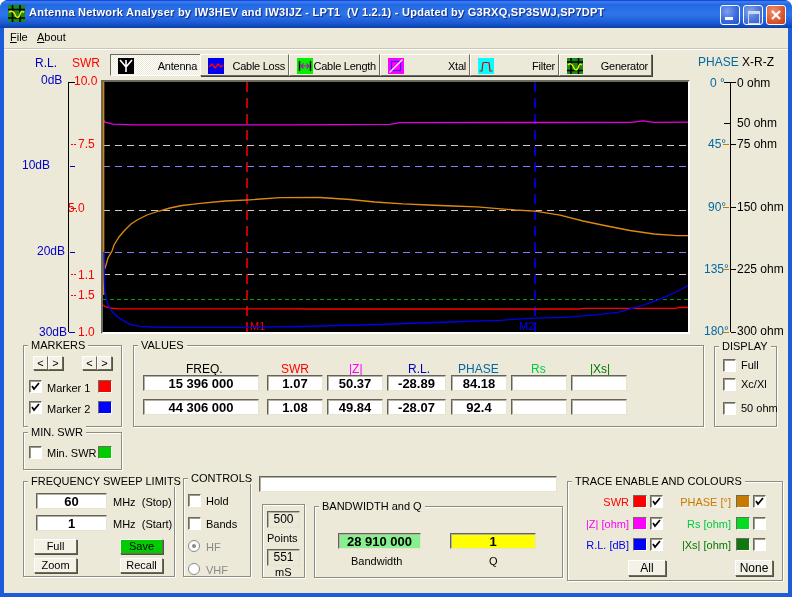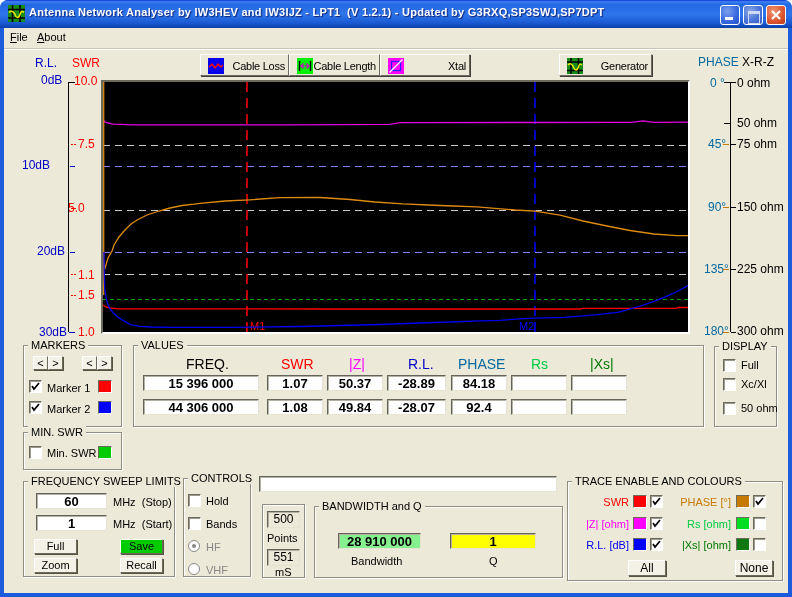--- a/index.html
+++ b/index.html
@@ -40,21 +40,21 @@
 .group{position:absolute;border:1px solid #8f8d7f;box-shadow:1px 1px 0 #fff, inset 1px 1px 0 #fff;}
 .group>.glabel{position:absolute;left:4px;top:-7px;background:#ece9d8;padding:0 3px;font-size:11px;white-space:nowrap;}
 
 .cb{position:absolute;width:13px;height:13px;background:#fff;border:1px solid;border-color:#6c6a5a #fff #fff #6c6a5a;box-shadow:inset 1px 1px 0 #9c9a8c;}
 .cb svg{position:absolute;left:0;top:0;display:block;}
 .swatch{position:absolute;width:14px;height:13px;border:1px solid;border-color:#6c6a5a #fff #fff #6c6a5a;}
 .btn{position:absolute;background:#f4f2e6;border:1px solid;border-color:#fff #6c6a5a #6c6a5a #fff;box-shadow:1px 1px 0 #55543f;font-size:11px;text-align:center;}
 .inp{position:absolute;background:#fff;border:1px solid;border-color:#64635a #e6e3d2 #e6e3d2 #64635a;box-shadow:inset 1px 1px 0 #b5b2a4;
 font-size:13px;font-weight:bold;text-align:center;}
 .txt11{position:absolute;font-size:11px;white-space:nowrap;}
-.txt12{position:absolute;font-size:14px;white-space:nowrap;}
+.txt12{position:absolute;font-size:12px;white-space:nowrap;margin-top:6px;}
 </style></head>
 <body>
 <div id="win">
  <div id="title">
   <svg id="appicon" viewBox="0 0 17 17">
         <rect x="0" y="0" width="17" height="17" fill="#188c18"></rect>
         <line x1="4.5" y1="0" x2="4.5" y2="17" stroke="#000" stroke-width="1.6"></line>
         <line x1="12" y1="0" x2="12" y2="17" stroke="#000" stroke-width="1.6"></line>
         <line x1="0" y1="4.5" x2="17" y2="4.5" stroke="#000" stroke-width="1.6"></line>
         <line x1="0" y1="13" x2="17" y2="13" stroke="#000" stroke-width="1.6"></line>
@@ -69,20 +69,27 @@
         </svg>
       </div>
  </div>
  <div id="client">
   <div id="menu">
         <span style="left:6px"><u>F</u>ile</span>
         <span style="left:33px"><u>A</u>bout</span>
       </div>
   <div id="menusep"></div>
 
+  <div class="toolb pressed" style="left:106px;width:91px;">
+        <svg width="16" height="16" viewBox="0 0 16 16" y="2">
+          <rect width="16" height="16" fill="#000"></rect>
+          <path d="M2 2 L8 9 L14 2 M8 2 L8 14" stroke="#fff" stroke-width="1.6" fill="none"></path>
+        </svg>
+        <span class="lbl">Antenna</span>
+      </div>
   <div class="toolb" style="left:196px;width:89px;">
         <svg width="16" height="16" viewBox="0 0 16 16">
           <rect width="16" height="16" fill="#0000f0"></rect>
           <path d="M1 9 L4 6 L7 10 L10 6 L13 9 L15 7" stroke="#f00" stroke-width="1.4" fill="none"></path>
         </svg>
         <span class="lbl">Cable Loss</span>
       </div>
   <div class="toolb" style="left:285px;width:91px;">
         <svg width="16" height="16" viewBox="0 0 16 16">
           <rect width="16" height="16" fill="#00f000"></rect>
@@ -91,20 +98,27 @@
         </svg>
         <span class="lbl">Cable Length</span>
       </div>
   <div class="toolb" style="left:376px;width:90px;">
         <svg width="16" height="16" viewBox="0 0 16 16">
           <rect width="16" height="16" fill="#ff00ff"></rect>
           <rect x="3.5" y="3.5" width="9" height="9" fill="none" stroke="#2222ff" stroke-width="1.2"></rect>
           <path d="M1.5 14.5 L14.5 1.5" stroke="#fff" stroke-width="1.2"></path>
         </svg>
         <span class="lbl">Xtal</span>
+      </div>
+  <div class="toolb" style="left:466px;width:89px;">
+        <svg width="16" height="16" viewBox="0 0 16 16">
+          <rect width="16" height="16" fill="#00ffff"></rect>
+          <path d="M1.5 13 L4 13 L4.8 5.5 Q5 4.5 6 4.5 L10 4.5 Q11 4.5 11.2 5.5 L12 13 L14.5 13" stroke="#e00000" stroke-width="1.2" fill="none"></path>
+        </svg>
+        <span class="lbl">Filter</span>
       </div>
   <div class="toolb" style="left:555px;width:93px;">
         <svg width="16" height="16" viewBox="0 0 16 16">
           <rect width="16" height="16" fill="#188c18"></rect>
           <line x1="4" y1="0" x2="4" y2="16" stroke="#000" stroke-width="1.5"></line>
           <line x1="11.5" y1="0" x2="11.5" y2="16" stroke="#000" stroke-width="1.5"></line>
           <line x1="0" y1="4" x2="16" y2="4" stroke="#000" stroke-width="1.5"></line>
           <line x1="0" y1="12.5" x2="16" y2="12.5" stroke="#000" stroke-width="1.5"></line>
           <path d="M1 7 C3 5 4.3 5.6 6 8 C7 10 7 12 9 12 C11 12 11.5 9 12 7.5 C12.8 5.6 13.5 6 15 6.8" fill="none" stroke="#f5e800" stroke-width="1.4"></path>
         </svg>

